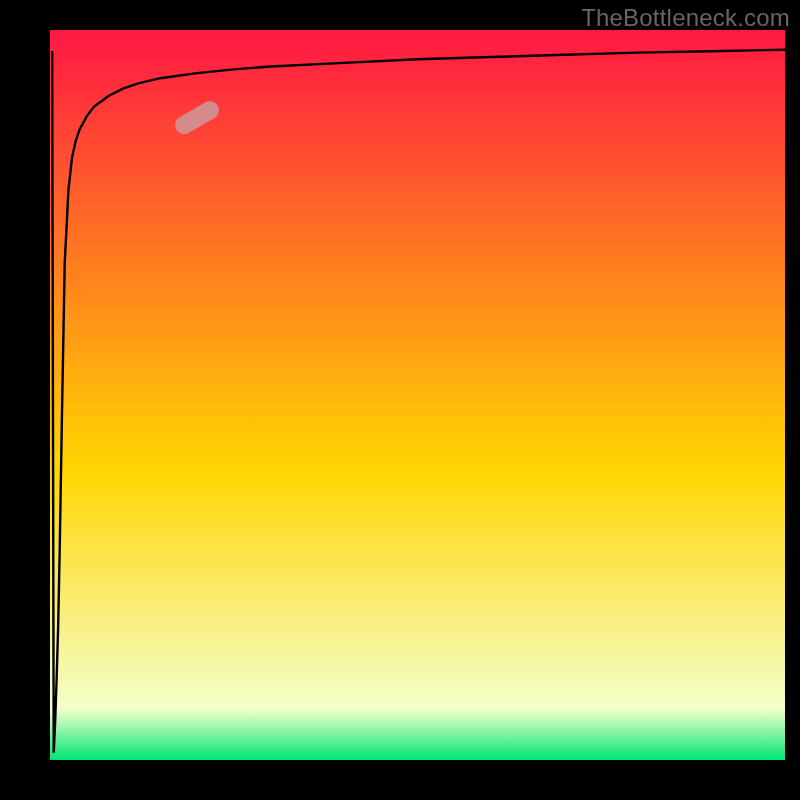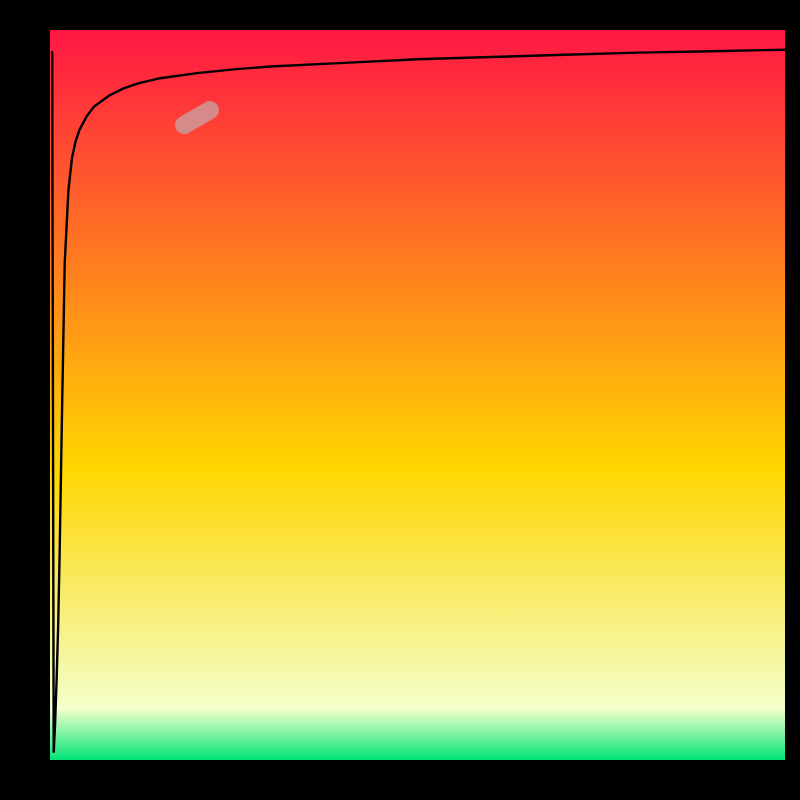--- a/index.html
+++ b/index.html
@@ -45,14 +45,15 @@
 
   <rect id="plot-area" x="50" y="30" width="735" height="730" fill="url(#bg-grad)"></rect>
 
   <path id="curve-path" d="M 52.2 51.9 L 53.7 752.7 L 55.1 723.5 L 56.6 679.7 L 58.1 628.6 L 59.6 555.6 L 61.8 424.2 L 64.7 263.6 L 68.4 190.6 L 72.0 157.8 L 75.7 141.0 L 79.4 130.0 L 86.8 116.1 L 94.1 106.6 L 108.8 95.7 L 123.5 88.4 L 138.2 83.3 L 160.3 78.2 L 197.0 73.1 L 233.8 69.4 L 270.5 66.5 L 344.0 62.9 L 417.5 59.2 L 491.0 57.0 L 564.5 54.8 L 638.0 52.6 L 711.5 51.2 L 785.0 49.7" fill="none" stroke="#000000" stroke-width="2.4" stroke-linecap="round"></path>
 
   <g id="marker" transform="translate(197.0 117.6) rotate(-30)">
     <rect x="-24" y="-9" width="48" height="18" rx="9" ry="9" fill="#cc9999" fill-opacity="0.85"></rect>
   </g>
 </svg>
 
+<div class="attribution">TheBottleneck.com</div>
 
 </div>
 
 </body></html>

